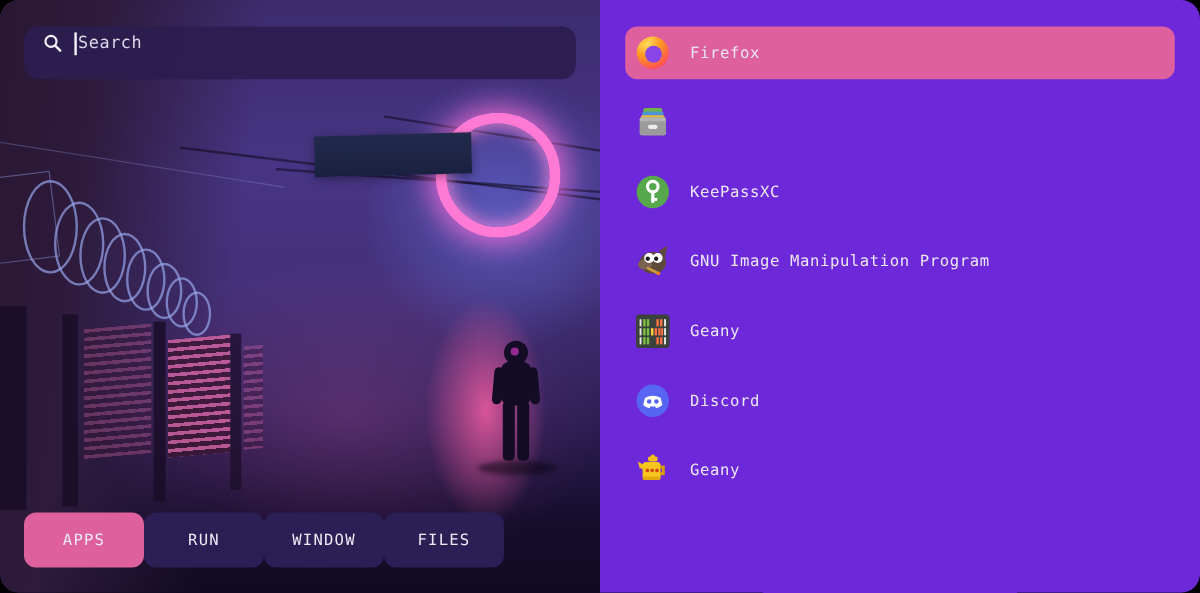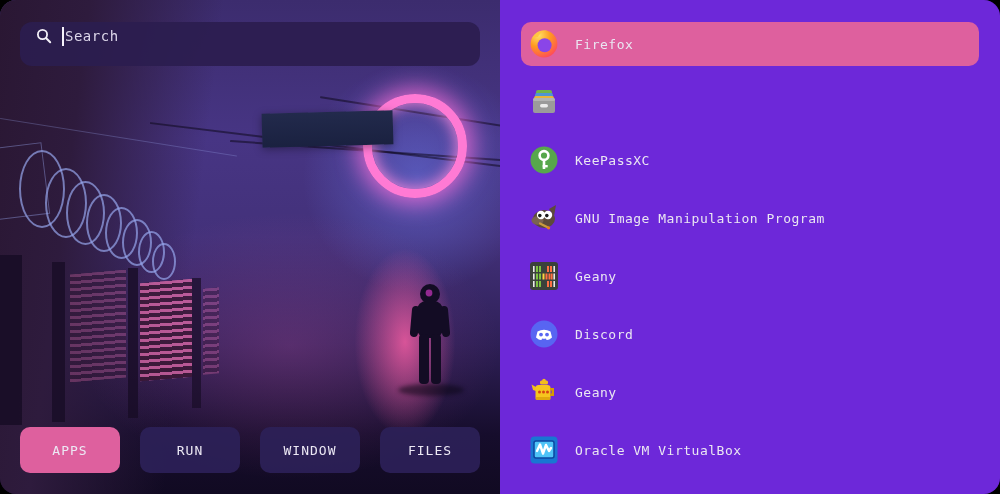--- a/index.html
+++ b/index.html
@@ -36,21 +36,21 @@
   .floor-shadow{left:398px;top:384px;width:66px;height:12px;border-radius:50%;background:rgba(10,6,20,.55);filter:blur(2px);}
 
   
   .search-bar{left:20px;top:22px;width:460px;height:44px;border-radius:12px;
     background:rgba(43,29,79,.92);display:flex;align-items:center;padding:0 0 16px 16px;box-sizing:border-box;}
   .search-bar .mag{position:static;width:16px;height:16px;margin-right:10px;flex:0 0 auto;}
   .caret{position:static;width:2px;height:19px;background:#f5f2fa;margin-right:1px;flex:0 0 auto;}
   .search-text{position:static;color:#ddd7ea;font-size:14px;letter-spacing:.5px;}
 
   
-  .tabs{left:20px;top:427px;width:460px;height:46px;display:flex;gap:20px;}
+  .tabs{left:20px;top:427px;width:460px;height:46px;display:flex;}
   .tab{position:static;width:100px;height:46px;border-radius:10px;background:rgba(45,33,88,.92);
     color:#ece8f4;font-size:13px;letter-spacing:1px;display:flex;align-items:center;justify-content:center;
     border:none;cursor:pointer;font-family:inherit;}
   .tab.active{background:#de609e;}
 
   
   .panel{width:500px;height:494px;background:#6d28d9;box-sizing:border-box;padding:22px 21px;}
   .app-row{display:flex;align-items:center;height:44px;margin-bottom:14px;border-radius:10px;
     padding-left:8px;box-sizing:border-box;cursor:pointer;}
   .app-row.selected{background:#de609e;}
@@ -226,23 +226,15 @@
         <rect x="6.5" y="8" width="15" height="15" rx="3" fill="#f6c51e"></rect>
         <path d="M21 11 h4 v8 h-4 v-2.6 h1.6 v-3 H21 Z" fill="#d79b00"></path>
         <circle cx="10.5" cy="15" r="1.5" fill="#d84315"></circle>
         <circle cx="14.5" cy="15" r="1.5" fill="#d84315"></circle>
         <circle cx="18.5" cy="15" r="1.5" fill="#d84315"></circle>
         <rect x="6.5" y="20" width="15" height="3" rx="1.5" fill="#e0a80e"></rect>
       </svg>
       <span class="app-label">Geany</span>
     </div>
 
-    <div class="app-row">
-      <svg class="icon" viewBox="0 0 30 30">
-        <rect x="1.5" y="1.5" width="27" height="27" rx="4" fill="#1976d2"></rect>
-        <rect x="5" y="6" width="20" height="17" rx="2" fill="#4fc3f7" stroke="#0d47a1" stroke-width="1.5"></rect>
-        <polyline points="8,16 11,9.5 14,18.5 17,10 20,16 22,13" fill="none" stroke="#ffffff" stroke-width="2.4" stroke-linecap="round" stroke-linejoin="round"></polyline>
-      </svg>
-      <span class="app-label">Oracle VM VirtualBox</span>
-    </div>
 
   </div>
 </div>
 
 </body></html>

